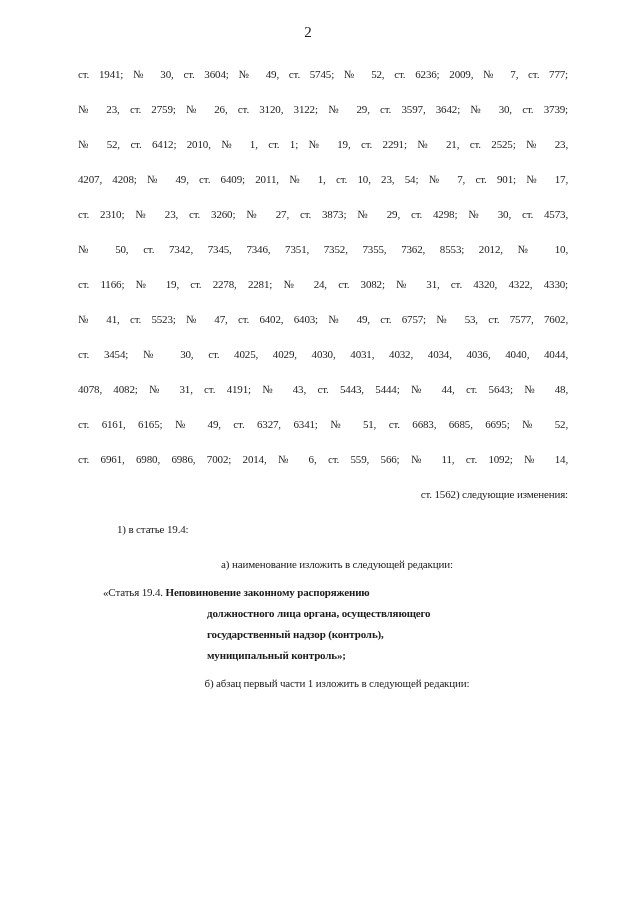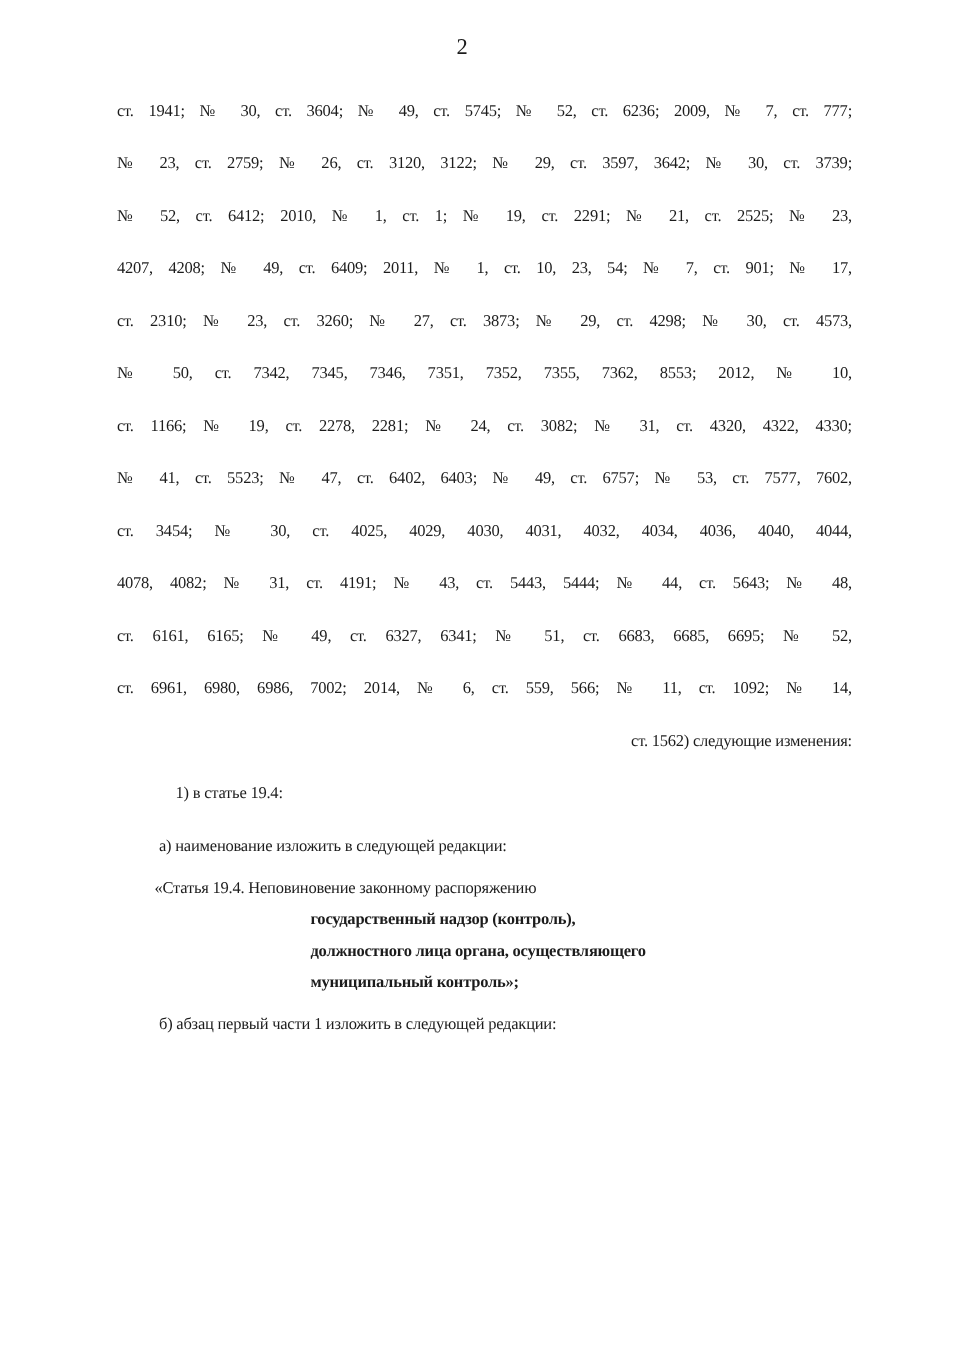--- a/index.html
+++ b/index.html
@@ -42,32 +42,32 @@
   }
   .lline {
     text-align: right;
     height: 35px;
   }
   .p35 {
     line-height: 35px;
     height: 35px;
   }
   .indent-num { text-indent: 39px; }
-  .indent-sub { text-indent: 28px; }
+  .indent-sub { text-indent: 28px; text-align: center; }
   .article {
     line-height: 21px;
     padding-left: 129px;
     font-weight: bold;
   }
   .article .first {
     text-indent: -104px;
     font-weight: normal;
   }
   .article .first .bold {
-    font-weight: normal;
+    font-weight: bold;
     margin-top: 44px;
   }
 </style>
 </head>
 <body>
 
 <div class="page">
 
   <div class="pagenum">2</div>
 
@@ -88,21 +88,21 @@
       <div class="jline">ст. 6961, 6980, 6986, 7002; 2014, № 6, ст. 559, 566; № 11, ст. 1092; № 14,</div>
       <div class="lline">ст. 1562) следующие изменения:</div>
     </div>
 
     <div class="p35 indent-num">1) в статье 19.4:</div>
 
     <div class="p35 indent-sub">а) наименование изложить в следующей редакции:</div>
 
     <div class="article">
       <div class="first"><span>«Статья 19.4. </span><span class="bold">Неповиновение законному распоряжению</span></div>
+      <div>должностного лица органа, осуществляющего</div>
       <div>государственный надзор (контроль),</div>
-      <div>должностного лица органа, осуществляющего</div>
       <div>муниципальный контроль»;</div>
     </div>
 
     <div class="p35 indent-sub">б) абзац первый части 1 изложить в следующей редакции:</div>
 
   </div>
 </div>
 
 </body></html>

